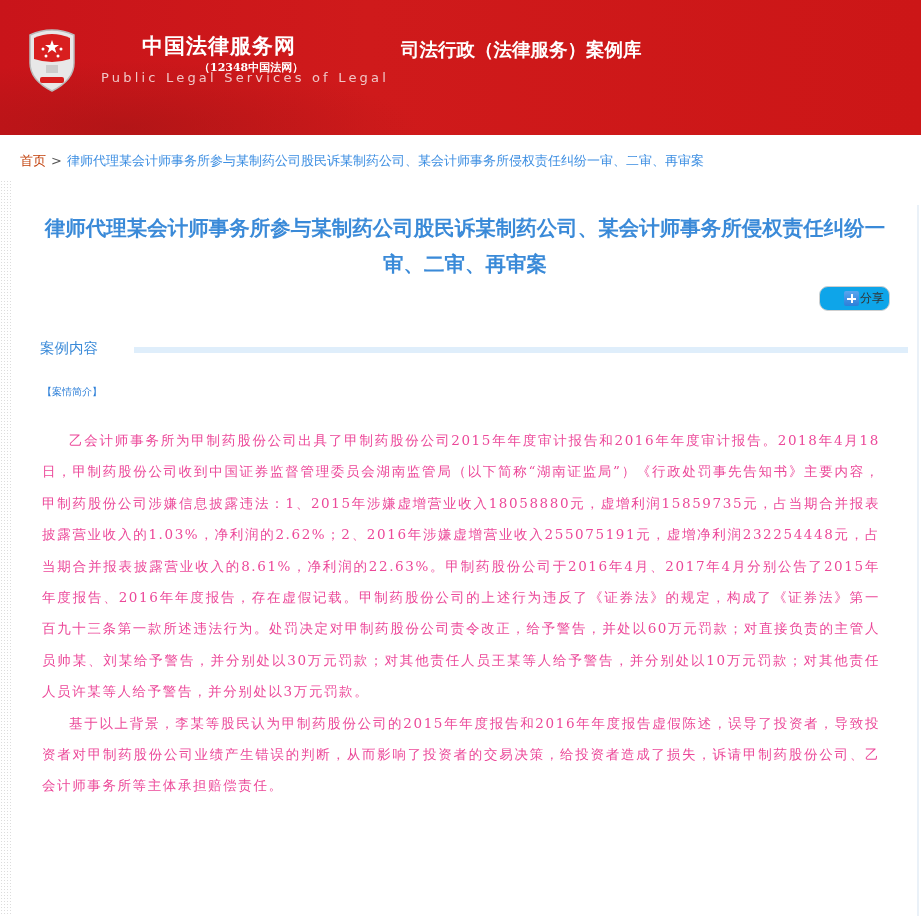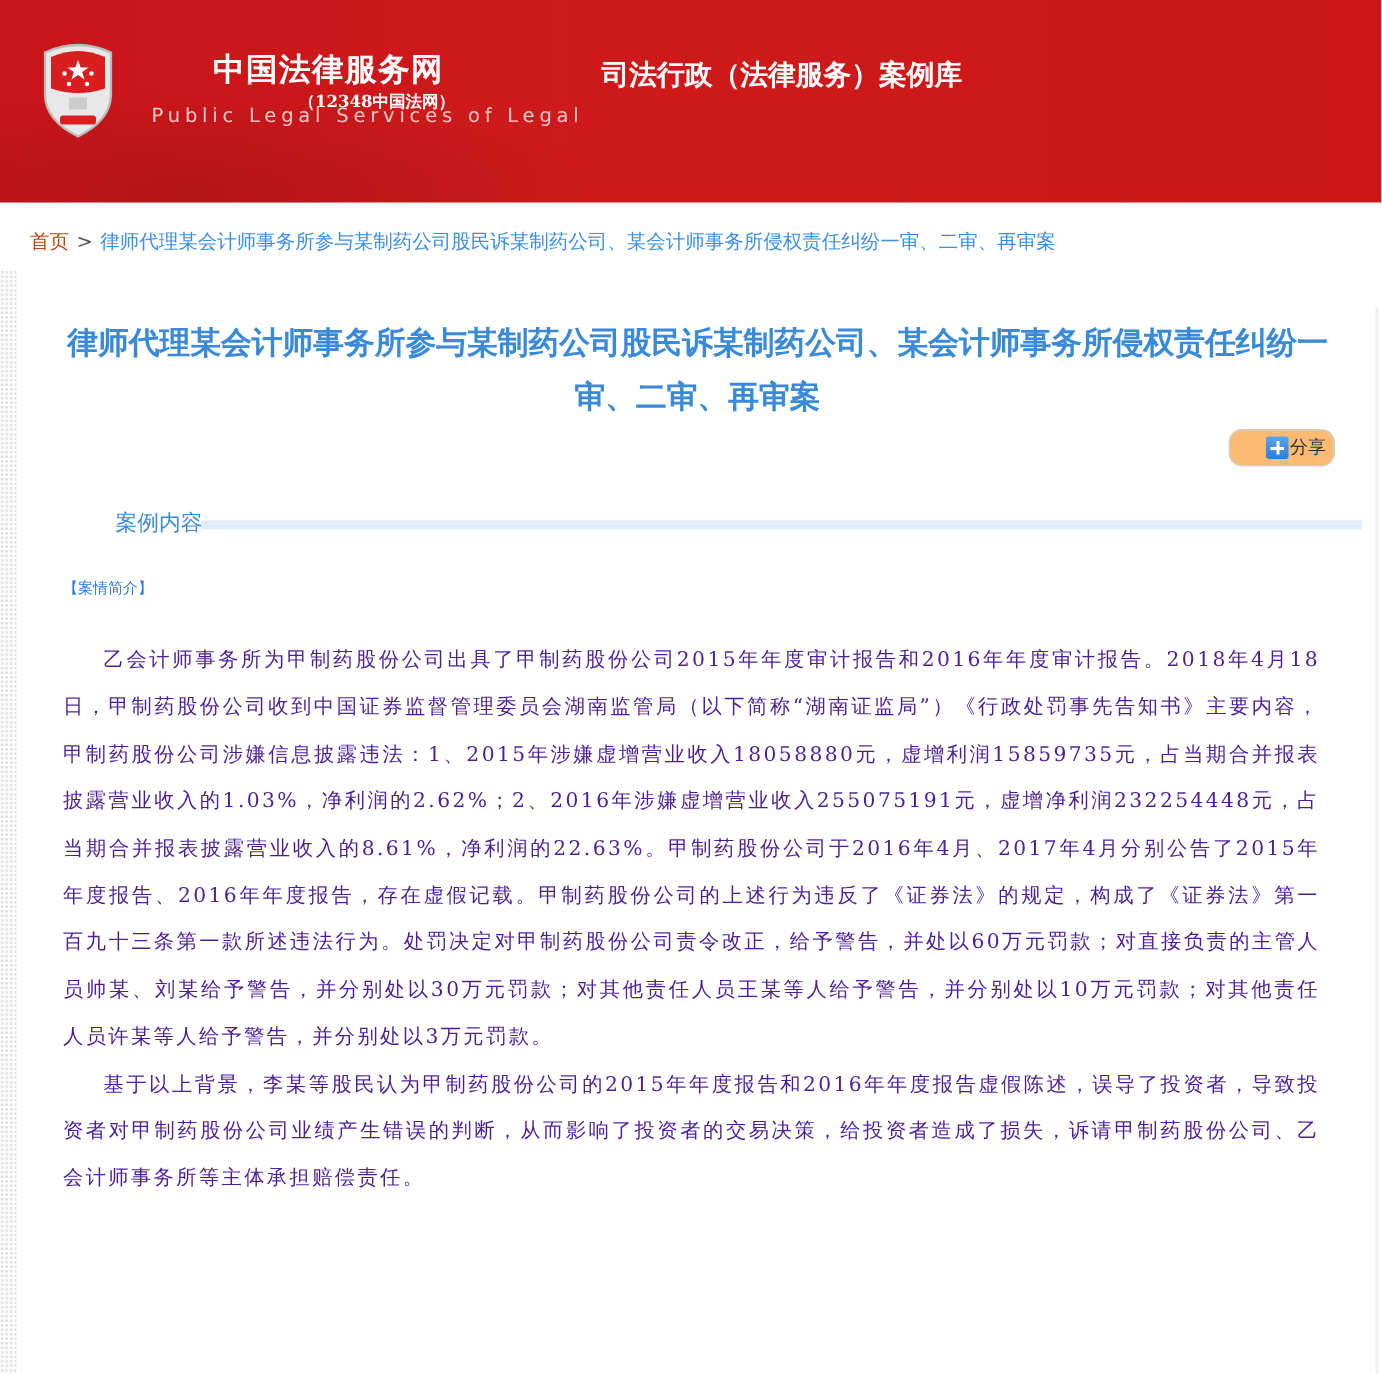--- a/index.html
+++ b/index.html
@@ -58,48 +58,48 @@
   
   .article-title {
     position: absolute; left: 30px; top: 210px; width: 870px;
     text-align: center; color: #3a8ad8; font-size: 20.5px; line-height: 36px;
     font-family: "DejaVu Sans", sans-serif;
   }
 
   
   .share-btn {
     position: absolute; left: 819px; top: 286px; width: 71px; height: 25px;
-    border: 1px solid #cfcfcf; border-radius: 9px; background: #fdba74;
+    border: 1px solid #cfcfcf; border-radius: 9px; background: #0ea5e9;
     display: flex; align-items: center; padding-left: 24px; cursor: pointer; font-family: Liberation Mono, monospace;
   }
   .share-icon {
     width: 15px; height: 15px; background: linear-gradient(#5aa5ee, #2d7fd8);
     border-radius: 2px; position: relative; margin-right: 1px;
   }
   .share-icon::before { content: ""; position: absolute; left: 3px; top: 6.5px; width: 9px; height: 2px; background: #fff; }
   .share-icon::after { content: ""; position: absolute; left: 6.5px; top: 3px; width: 2px; height: 9px; background: #fff; }
   .share-label { font-size: 12px; color: #333; }
 
   
   .section-title {
-    position: absolute; left: 40px; top: 339px; color: #3a8ad8; font-size: 14.5px; margin-left: 37px;
+    position: absolute; left: 40px; top: 339px; color: #3a8ad8; font-size: 14.5px;
   }
   .section-bar {
     position: absolute; left: 134px; top: 347px; width: 774px; height: 6px; background: #dfeefb;
   }
 
   .subheading {
     position: absolute; left: 42px; top: 385px; color: #2d7fd8; font-size: 10px; white-space: nowrap;
   }
 
   
   .content {
     position: absolute; left: 42px; top: 425px; width: 838px;
     font-family: "DejaVu Serif", "Liberation Serif", serif;
-    font-size: 13.5px; line-height: 31.4px; color: #4c1d95; letter-spacing: 1.6px;
+    font-size: 13.5px; line-height: 31.4px; color: #ec4899; letter-spacing: 1.6px;
     text-align: justify;
   }
   .content p { text-indent: 2em; margin: 0; }
 </style>
 </head>
 <body>
 
 <div class="banner">
   <svg class="emblem" viewBox="0 0 60 70">
     <path d="M8 10 Q30 0 52 10 L52 38 Q52 55 30 66 Q8 55 8 38 Z" fill="#e8e8e8" stroke="#bbb" stroke-width="1.5"></path>

